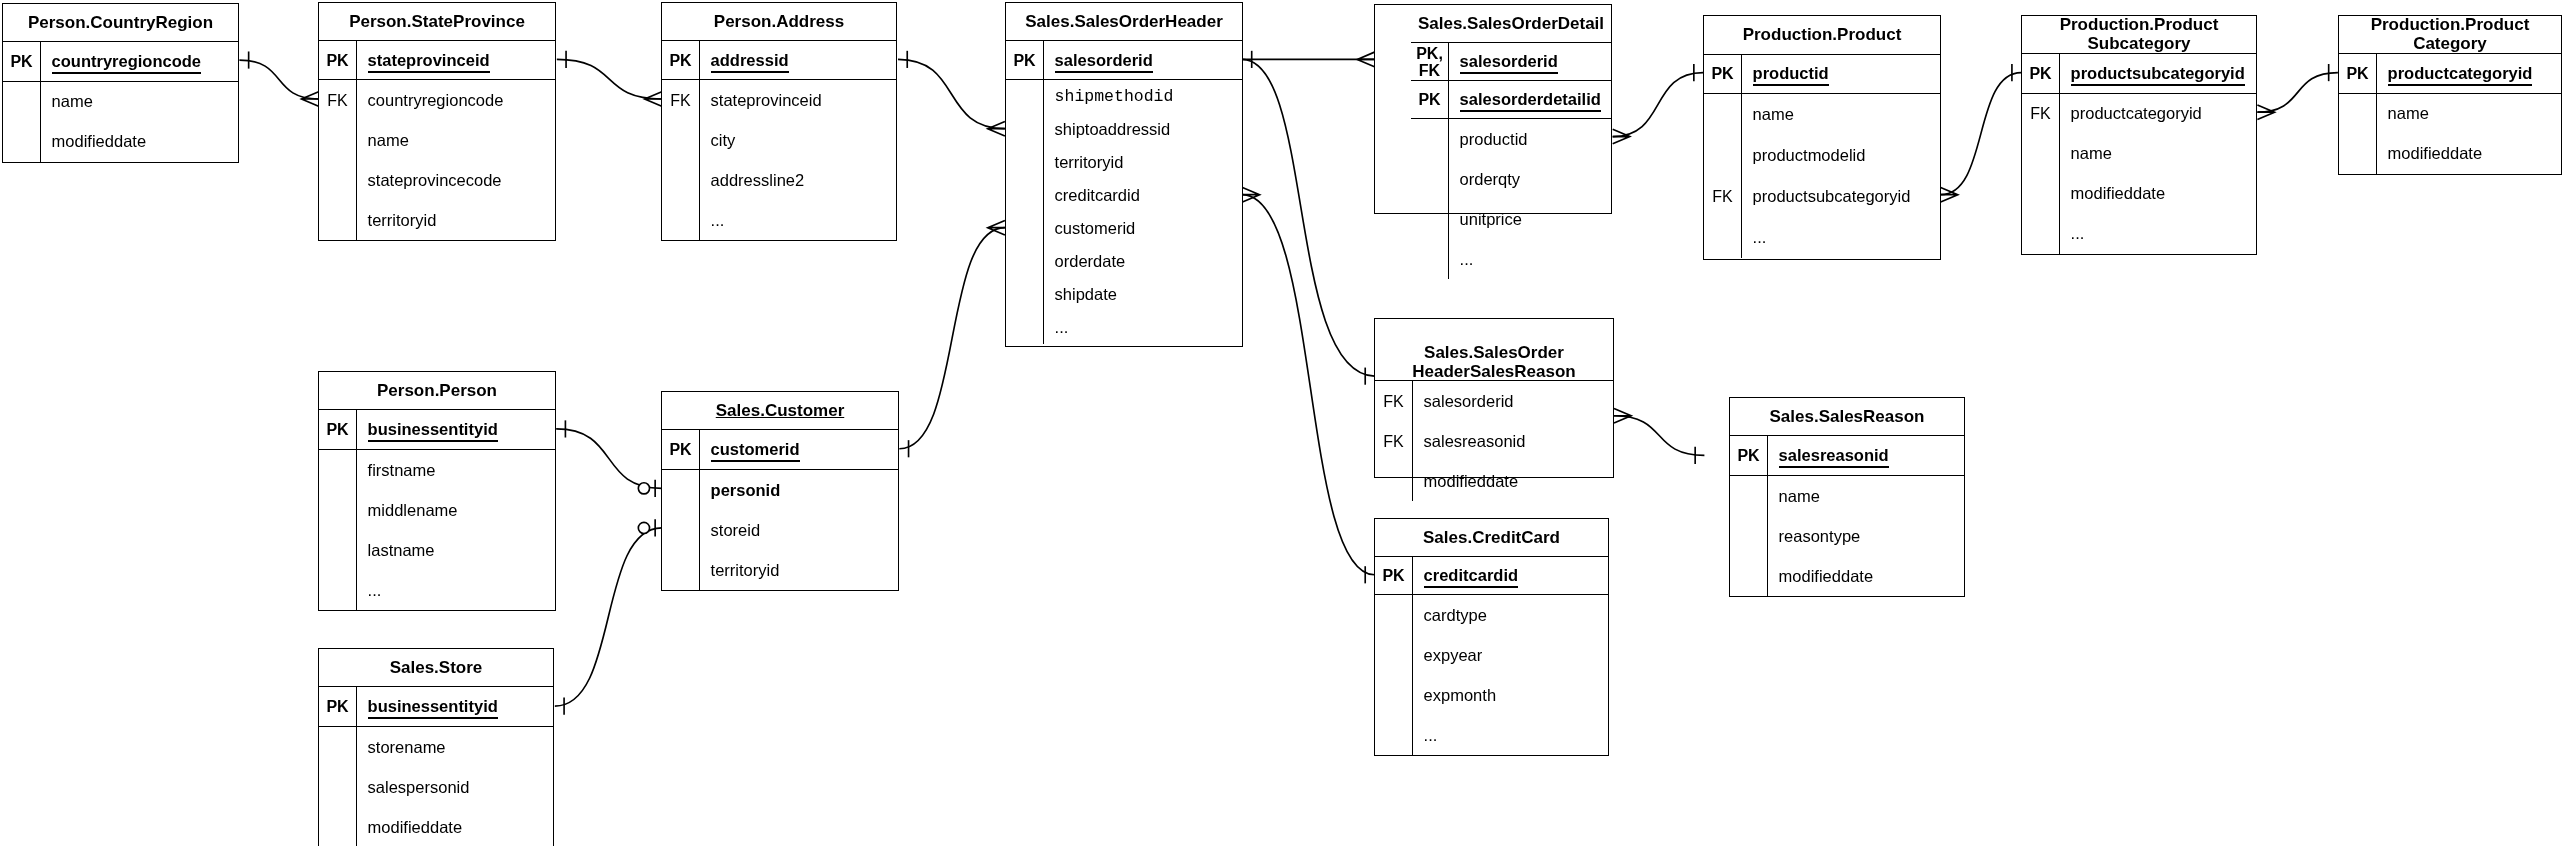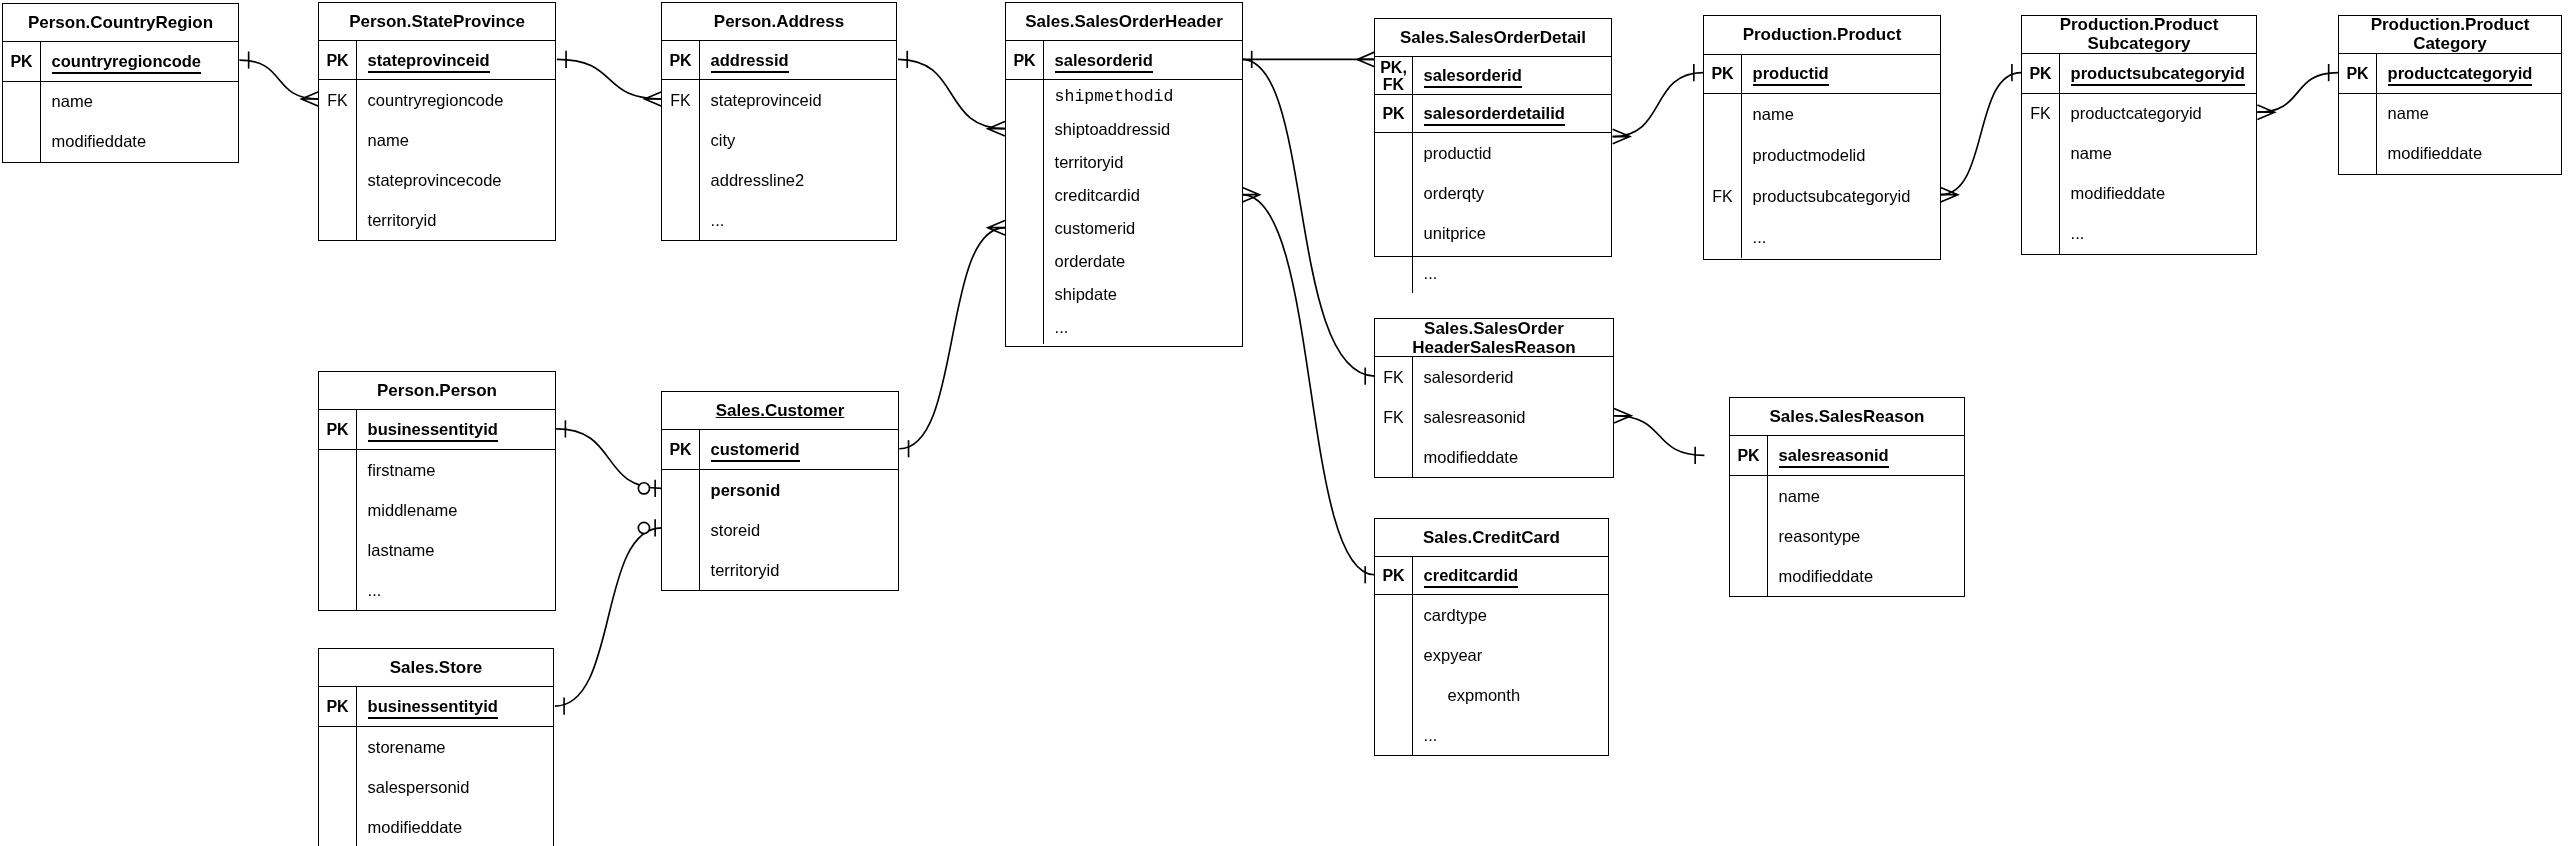--- a/index.html
+++ b/index.html
@@ -184,21 +184,21 @@
       </div>
       <div class="erow attr" style="height: 33px;">
         <div class="kcell"></div>
         <div class="fcell">shipdate</div>
       </div>
       <div class="erow attr" style="height: 33px;">
         <div class="kcell"></div>
         <div class="fcell">...</div>
       </div>
     </div>
-    <div class="etable" style="left: 1374px; top: 18px; width: 238px; height: 239px;">
+    <div class="etable" style="left: 1374px; top: 4px; width: 238px; height: 210px; padding-left: 36px;">
       <div class="etitle" style="height: 38px;">Sales.SalesOrderDetail</div>
       <div class="erow key" style="height: 38px;">
         <div class="kcell bold">PK,
 FK</div>
         <div class="fcell"><div class="pkfield" style="display: inline;">salesorderid</div></div>
       </div>
       <div class="erow key" style="height: 38px;">
         <div class="kcell bold">PK</div>
         <div class="fcell"><div class="pkfield" style="display: inline;">salesorderdetailid</div></div>
       </div>
@@ -337,21 +337,21 @@
       <div class="erow attr" style="height: 40px;">
         <div class="kcell"></div>
         <div class="fcell">salespersonid</div>
       </div>
       <div class="erow attr" style="height: 40px;">
         <div class="kcell"></div>
         <div class="fcell">modifieddate</div>
       </div>
     </div>
     <div class="etable" style="left: 1374px; top: 318px; width: 240px; height: 160px;">
-      <div class="etitle" style="height: 38px;">Sales.SalesOrder
+      <div class="etitle" style="height: 38px; margin-top: 24px;">Sales.SalesOrder
 HeaderSalesReason</div>
       <div class="erow attr" style="height: 40px;">
         <div class="kcell">FK</div>
         <div class="fcell">salesorderid</div>
       </div>
       <div class="erow attr" style="height: 40px;">
         <div class="kcell">FK</div>
         <div class="fcell">salesreasonid</div>
       </div>
       <div class="erow attr" style="height: 40px;">
@@ -385,21 +385,21 @@
         <div class="fcell"><div class="pkfield" style="display: inline;">creditcardid</div></div>
       </div>
       <div class="erow attr" style="height: 40px;">
         <div class="kcell"></div>
         <div class="fcell">cardtype</div>
       </div>
       <div class="erow attr" style="height: 40px; align-items: center;">
         <div class="kcell"></div>
         <div class="fcell">expyear</div>
       </div>
-      <div class="erow attr" style="height: 40px; gap: 24px;">
+      <div class="erow attr" style="height: 40px;">
         <div class="kcell"></div>
         <div class="fcell">expmonth</div>
       </div>
       <div class="erow attr" style="height: 40px;">
         <div class="kcell"></div>
         <div class="fcell">...</div>
       </div>
     </div>
   </div>
 

